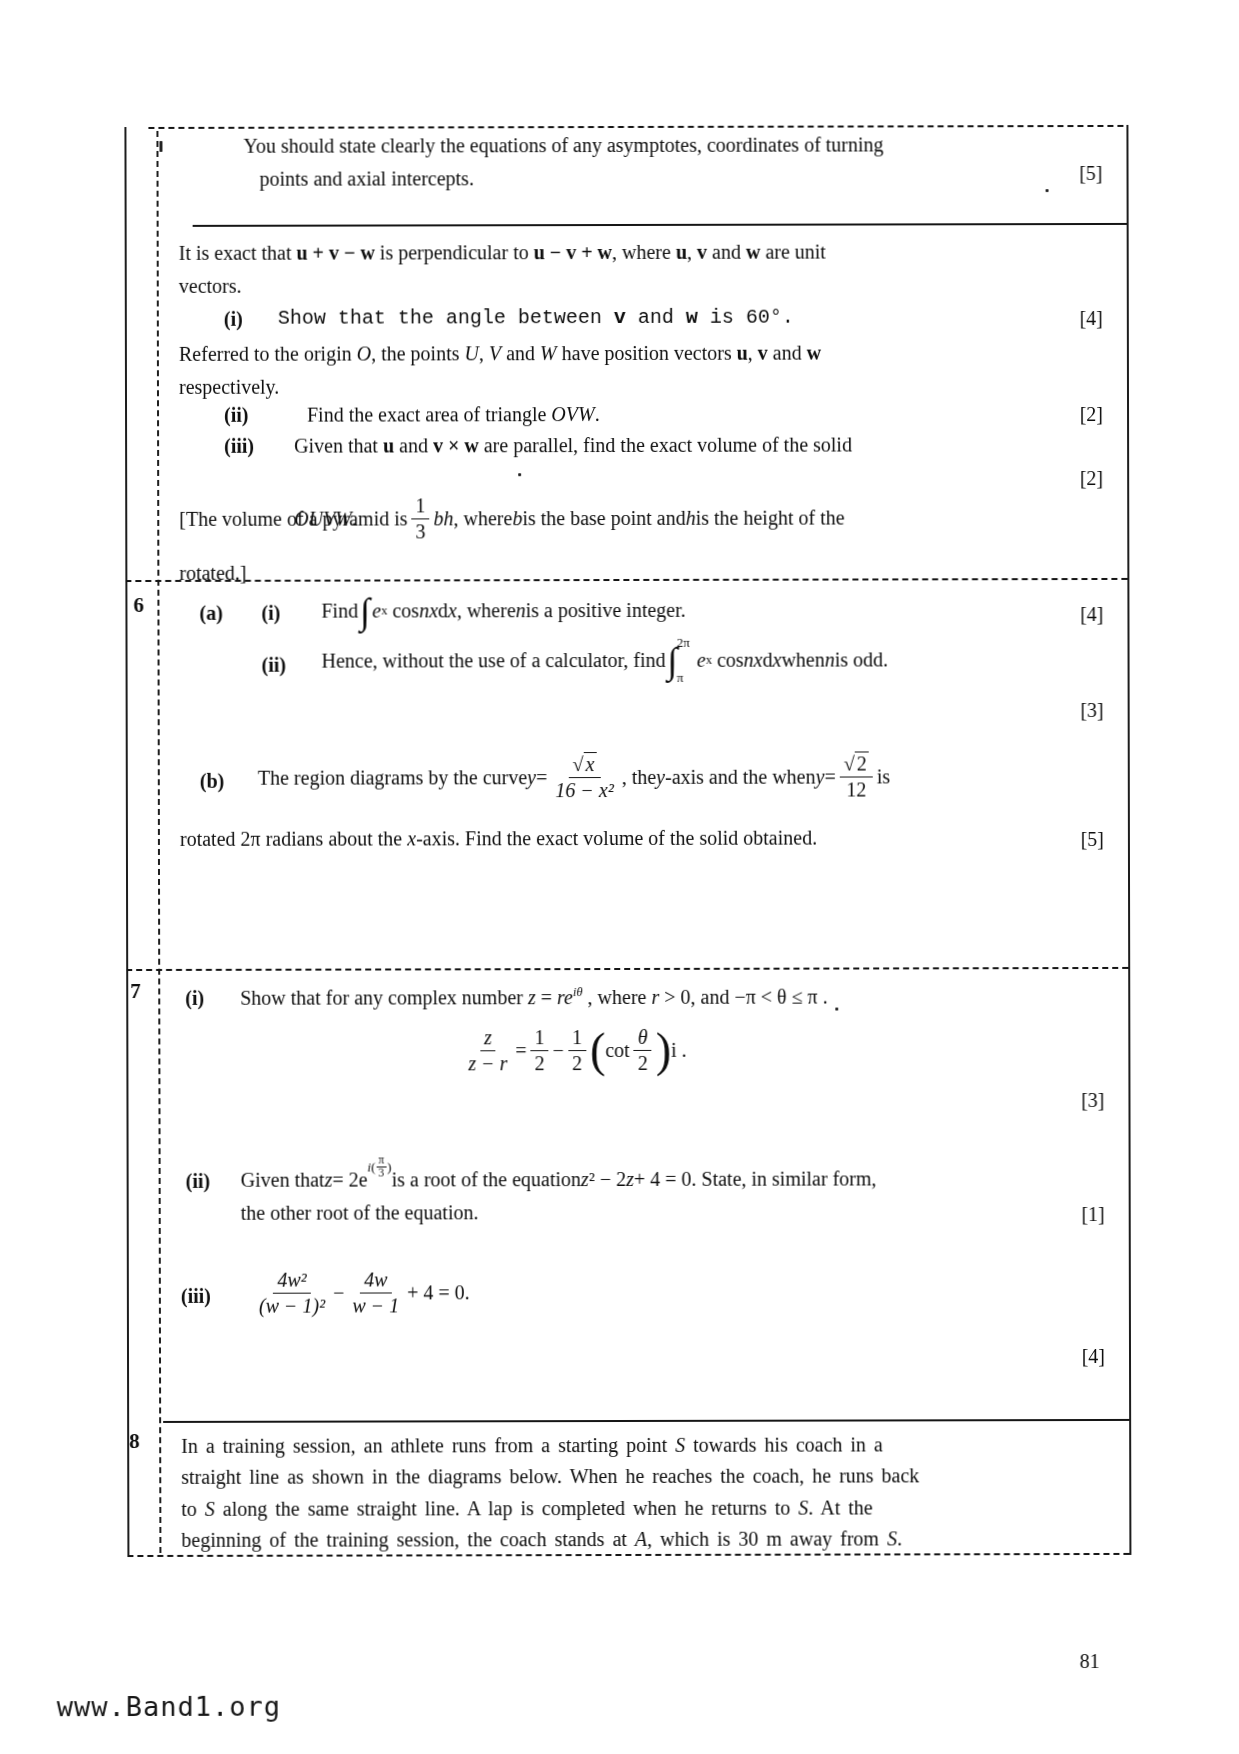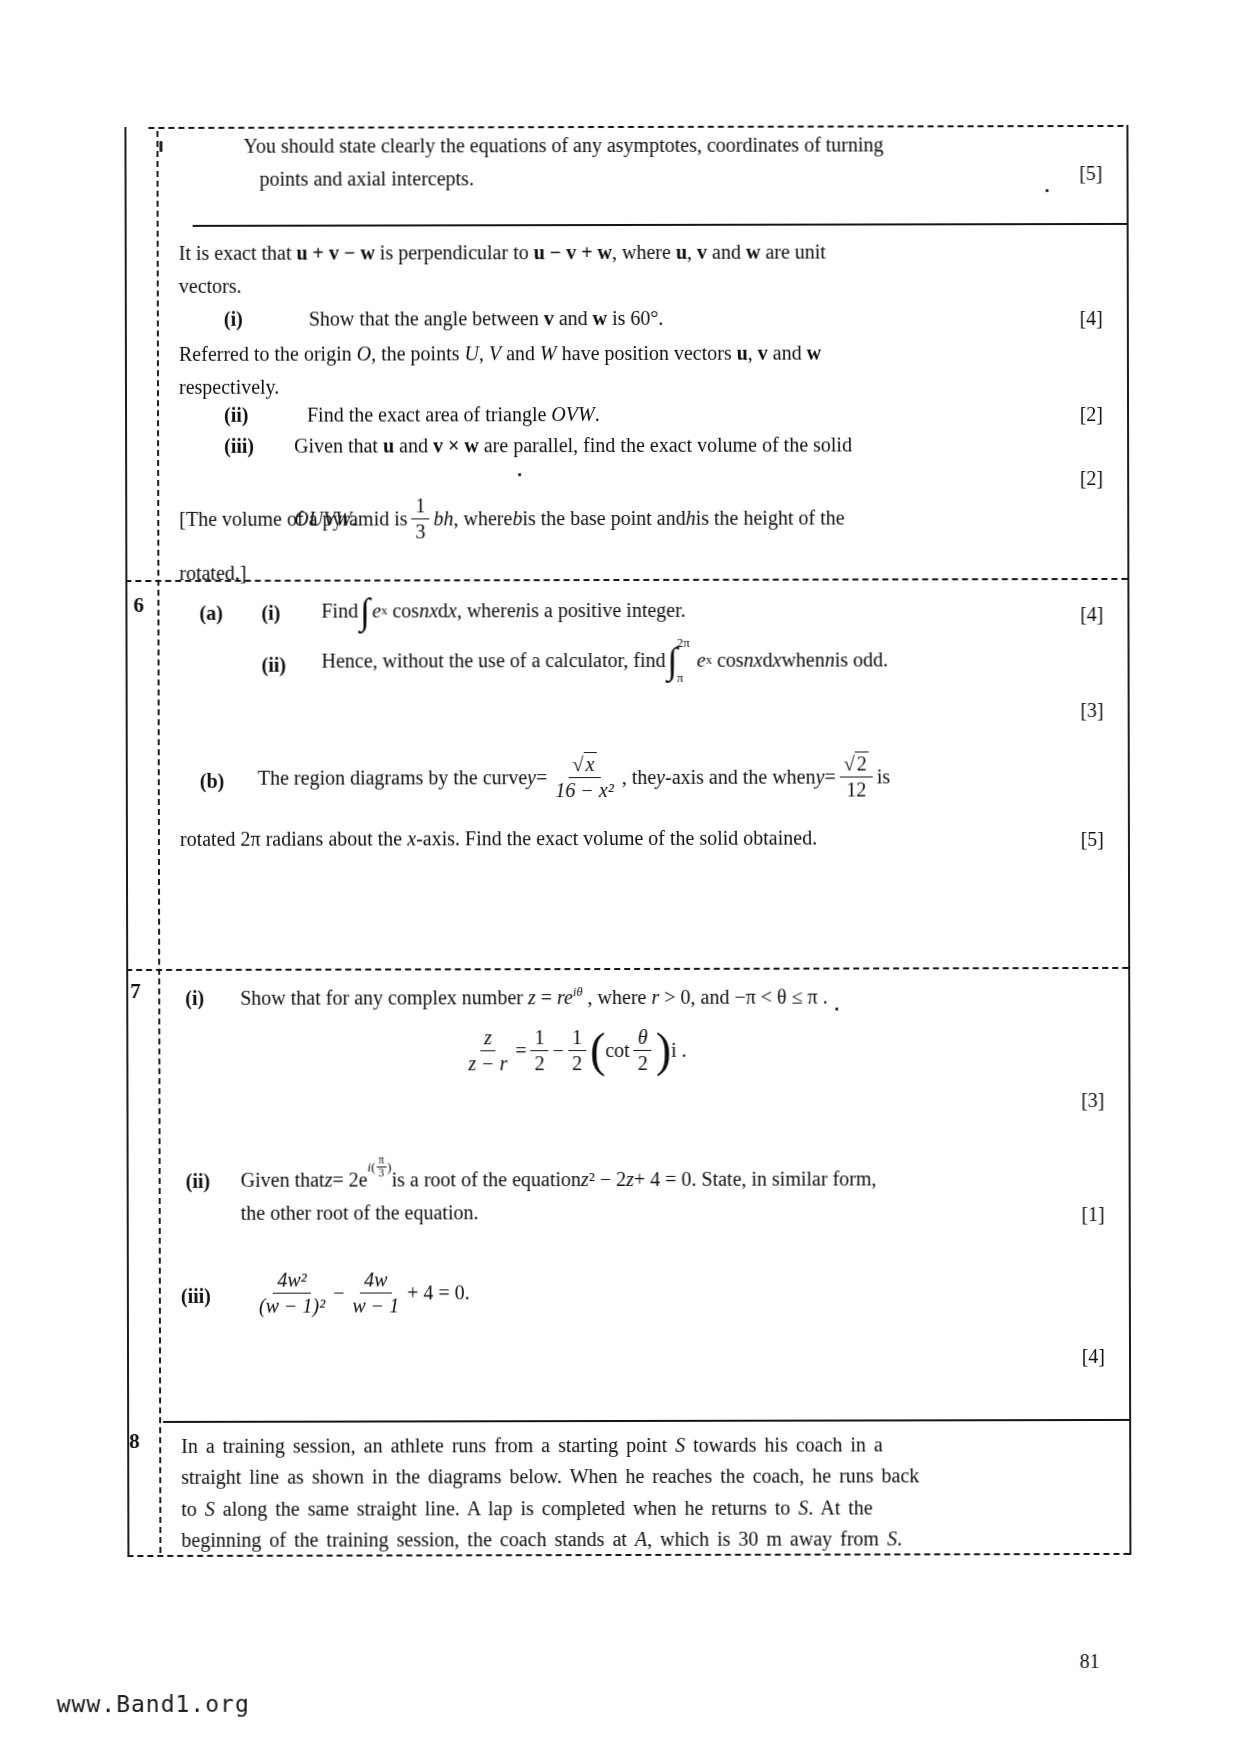--- a/index.html
+++ b/index.html
@@ -28,21 +28,21 @@
   .isup{align-self:flex-end;}
   .isub{align-self:flex-start;}
   sup.s{font-size:12.5px;vertical-align:8px;line-height:0;}
   .bigp{font-size:46px;line-height:.75;font-weight:400;transform:scaleY(1.05);}
   .msup{display:inline-flex;align-items:center;transform:translateY(-13px);font-size:13px;line-height:1;}
   .mfrac{display:inline-flex;flex-direction:column;align-items:center;font-size:11.5px;line-height:1;margin:0 1px;}
   .mfrac .fn{border-bottom:1px solid #1d1d1d;padding:0 2px 1px;}
   .wide{word-spacing:13px;}
   .just{word-spacing:3px;}
   .speck{position:absolute;background:#2a2a2a;border-radius:1px;}
-  .wm{position:absolute;font-family:"DejaVu Sans Mono",monospace;font-size:23px;color:#1f1f1f;letter-spacing:1px;}
+  .wm{position:absolute;font-family:"DejaVu Sans Mono",monospace;font-size:27px;color:#1f1f1f;letter-spacing:1px;}
 </style>
 </head>
 <body>
 
 <div class="page">
  <div class="content">
 
   <div class="hline hdash" style="top:126px;left:150px;width:975px;"></div>
   <div class="vline" style="top:126px;left:126px;height:1430px;"></div>
   <div class="vline vdash" style="top:130px;left:158px;height:1422px;"></div>
@@ -59,21 +59,21 @@
   <div class="speck" style="left:835px;top:1008px;width:3px;height:3px;"></div>
 
   <div class="t" style="left:245px;top:133px;">You should state clearly the equations of any asymptotes, coordinates of turning</div>
   <div class="t" style="left:245px;top:166px;margin-left:16px;">points and axial intercepts.</div>
   <div class="mark" style="top:163px;">[5]</div>
 
   <div class="t" style="left:180px;top:240px;"><span>It is exact that </span><span class="b">u + v − w</span><span> is perpendicular to </span><span class="b">u − v + w</span><span>, where </span><span class="b">u</span><span>, </span><span class="b">v</span><span> and </span><span class="b">w</span><span> are unit</span></div>
   <div class="t" style="left:180px;top:273px;">vectors.</div>
 
   <div class="t lbl" style="left:225px;top:306px;">(i)</div>
-  <div class="t" style="left:310px;top:306px;"><span>Show that the angle between </span><span class="b">v</span><span> and </span><span class="b">w</span><span> is 60°.</span></div>
+  <div class="t" style="left:279px;top:306px;font-family:Liberation Mono, monospace;"><span>Show that the angle between </span><span class="b">v</span><span> and </span><span class="b">w</span><span> is 60°.</span></div>
   <div class="mark" style="top:308px;">[4]</div>
 
   <div class="t" style="left:180px;top:341px;"><span>Referred to the origin </span><span class="i">O</span><span>, the points </span><span class="i">U</span><span>, </span><span class="i">V</span><span> and </span><span class="i">W</span><span> have position vectors </span><span class="b">u</span><span>, </span><span class="b">v</span><span> and </span><span class="b">w</span></div>
   <div class="t" style="left:180px;top:374px;">respectively.</div>
 
   <div class="t lbl" style="left:225px;top:402px;">(ii)</div>
   <div class="t" style="left:308px;top:402px;"><span>Find the exact area of triangle </span><span class="i">OVW</span><span>.</span></div>
   <div class="mark" style="top:404px;">[2]</div>
 
   <div class="t lbl" style="left:225px;top:433px;">(iii)</div>

